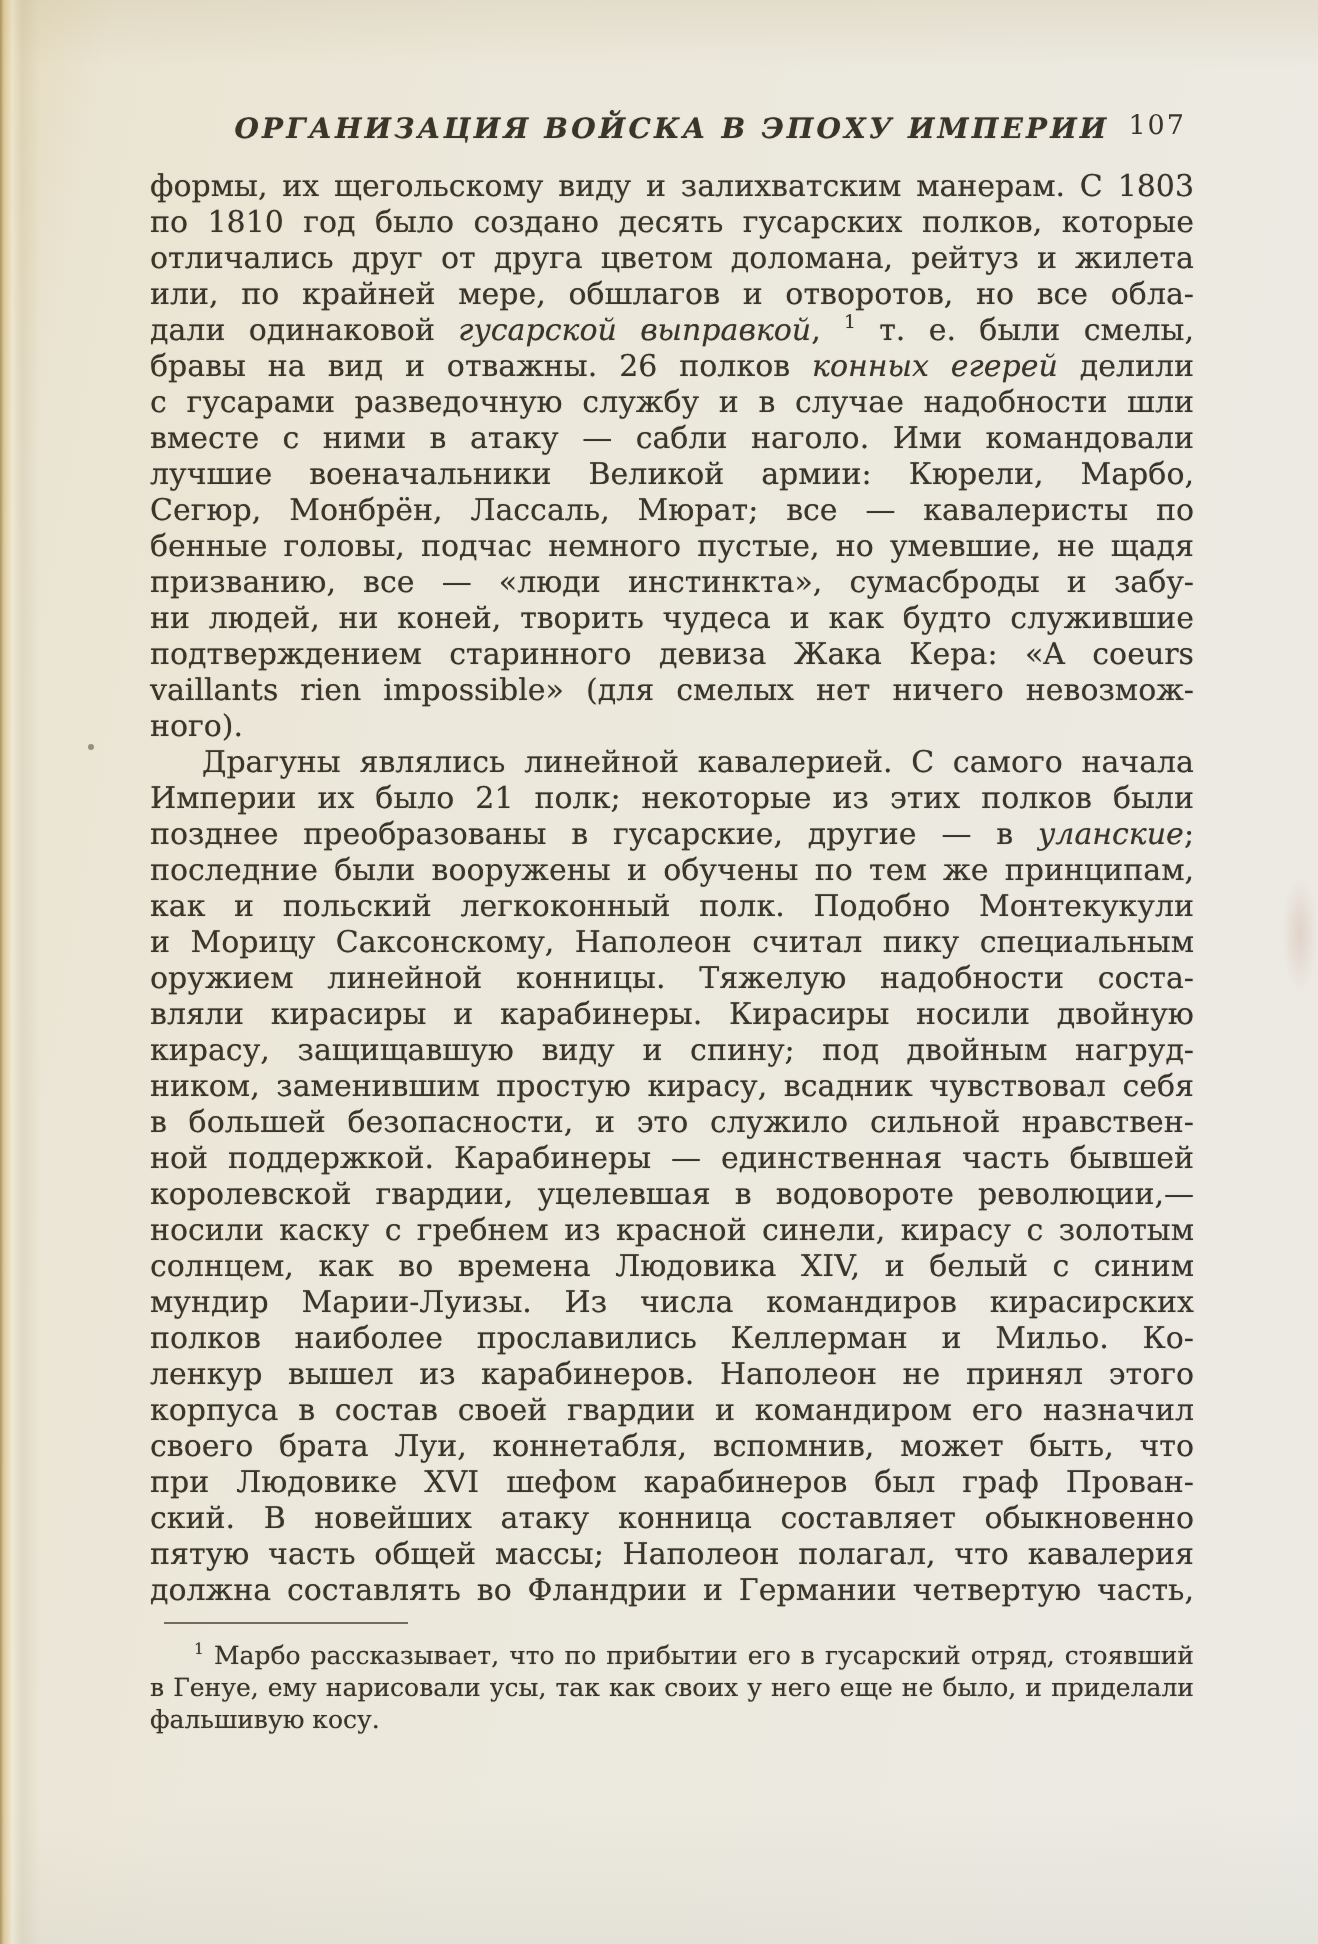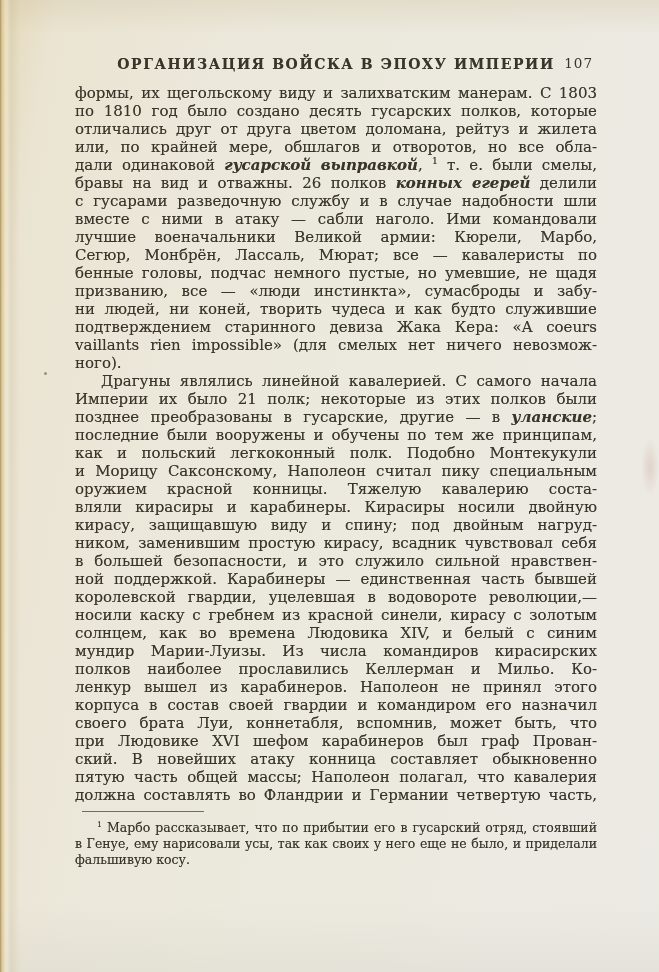--- a/index.html
+++ b/index.html
@@ -28,33 +28,33 @@
     position:absolute; left:44px; top:372px; width:3px; height:3px;
     border-radius:50%; background:rgba(80,74,58,.55);
   }
 
   #content {
     position:absolute; left:75px; top:54px; width:522px;
     color:var(--ink, #3a352a);
   }
   .hdr { position:relative; height:18px; margin-bottom:12px; text-align:center; white-space:nowrap; }
   .hdr-title {
-    font-weight:bold; font-size:14px;
+    font-style:italic; font-weight:bold; font-size:14px;
     letter-spacing:1.6px; text-shadow:0 0 .5px rgba(58,52,40,.5);
   }
   .hdr-num { position:absolute; right:4px; top:1px; font-size:13.5px; letter-spacing:1px; }
 
   .line {
     height:18px; line-height:18px; font-size:15px;
     text-align:justify; text-align-last:justify;
     text-shadow:0 0 .5px rgba(58,52,40,.5);
   }
   .line.no-just { text-align-last:left; }
   .para.indent .line:first-child { text-indent:26px; }
-  .it { font-style:italic;font-weight:bold; }
+  .it { font-style:italic; }
   sup { font-size:.62em; line-height:0; vertical-align:super; }
 
   .fnrule {
     width:122px; height:0; border-top:1px solid rgba(62,56,42,.7);
     margin:7px 0 8px 7px;
   }
   #footnote .line { font-size:12.5px; height:16px; line-height:16px; }
   #footnote .para.indent .line:first-child { text-indent:22px; }
 </style>
 </head>
@@ -90,21 +90,21 @@
           <div class="line"><span>vaillants rien impossible» (для смелых нет ничего невозмож-</span></div>
           <div class="line no-just"><span>ного).</span></div>
         </div>
         <div class="para indent">
           <div class="line"><span>Драгуны являлись линейной кавалерией. С самого начала</span></div>
           <div class="line"><span>Империи их было 21 полк; некоторые из этих полков были</span></div>
           <div class="line"><span>позднее преобразованы в гусарские, другие — в </span><span class="it">уланские</span><span>;</span></div>
           <div class="line"><span>последние были вооружены и обучены по тем же принципам,</span></div>
           <div class="line"><span>как и польский легкоконный полк. Подобно Монтекукули</span></div>
           <div class="line"><span>и Морицу Саксонскому, Наполеон считал пику специальным</span></div>
-          <div class="line"><span>оружием красной конницы. Тяжелую кавалерию соста-</span></div>
+          <div class="line"><span>оружием линейной конницы. Тяжелую надобности соста-</span></div>
           <div class="line"><span>вляли кирасиры и карабинеры. Кирасиры носили двойную</span></div>
           <div class="line"><span>кирасу, защищавшую виду и спину; под двойным нагруд-</span></div>
           <div class="line"><span>ником, заменившим простую кирасу, всадник чувствовал себя</span></div>
           <div class="line"><span>в большей безопасности, и это служило сильной нравствен-</span></div>
           <div class="line"><span>ной поддержкой. Карабинеры — единственная часть бывшей</span></div>
           <div class="line"><span>королевской гвардии, уцелевшая в водовороте революции,—</span></div>
           <div class="line"><span>носили каску с гребнем из красной синели, кирасу с золотым</span></div>
           <div class="line"><span>солнцем, как во времена Людовика XIV, и белый с синим</span></div>
           <div class="line"><span>мундир Марии-Луизы. Из числа командиров кирасирских</span></div>
           <div class="line"><span>полков наиболее прославились Келлерман и Мильо. Ко-</span></div>

